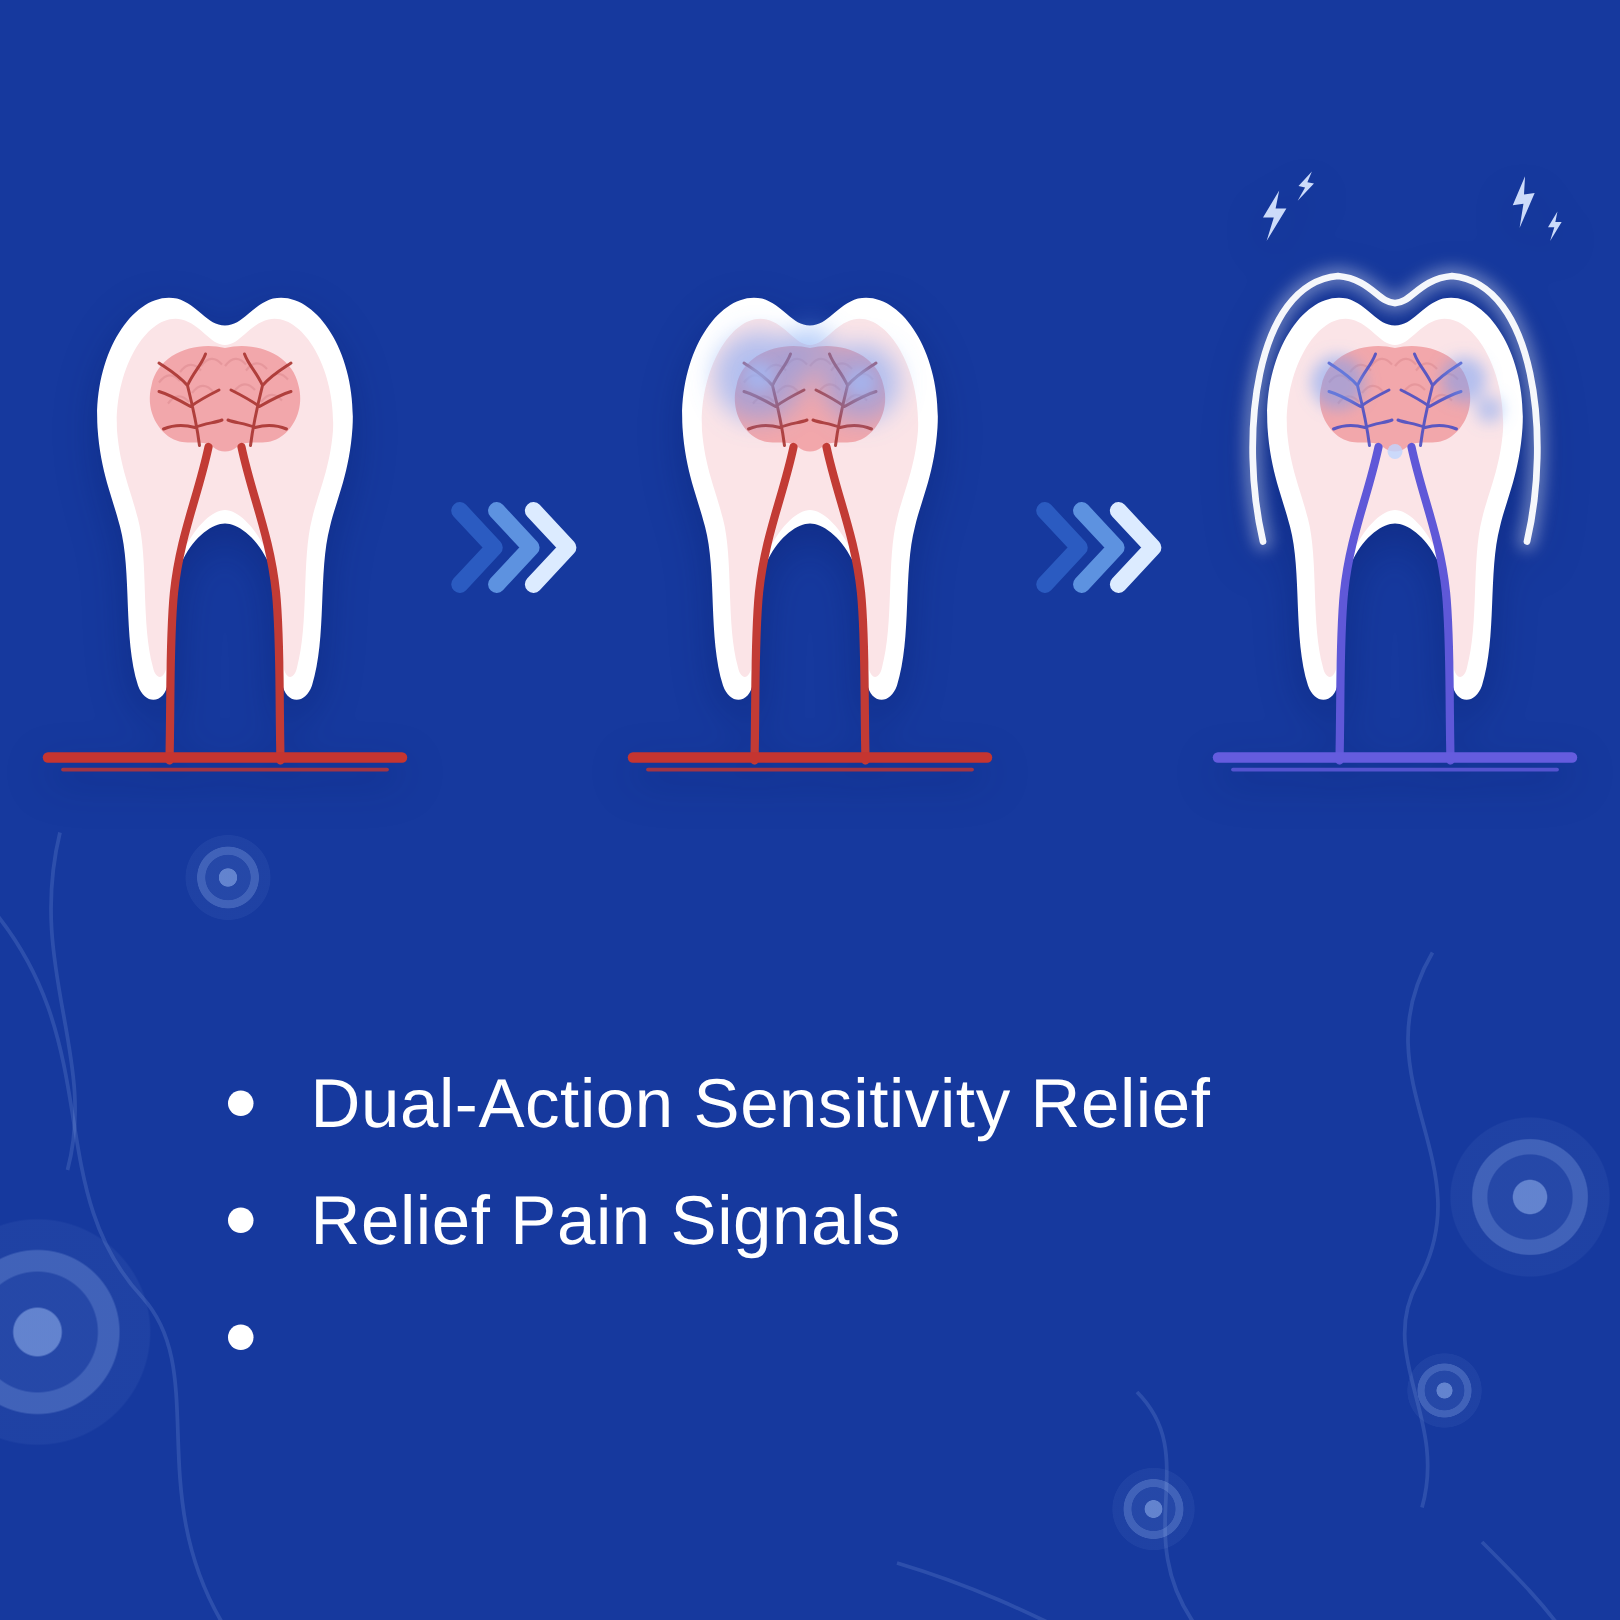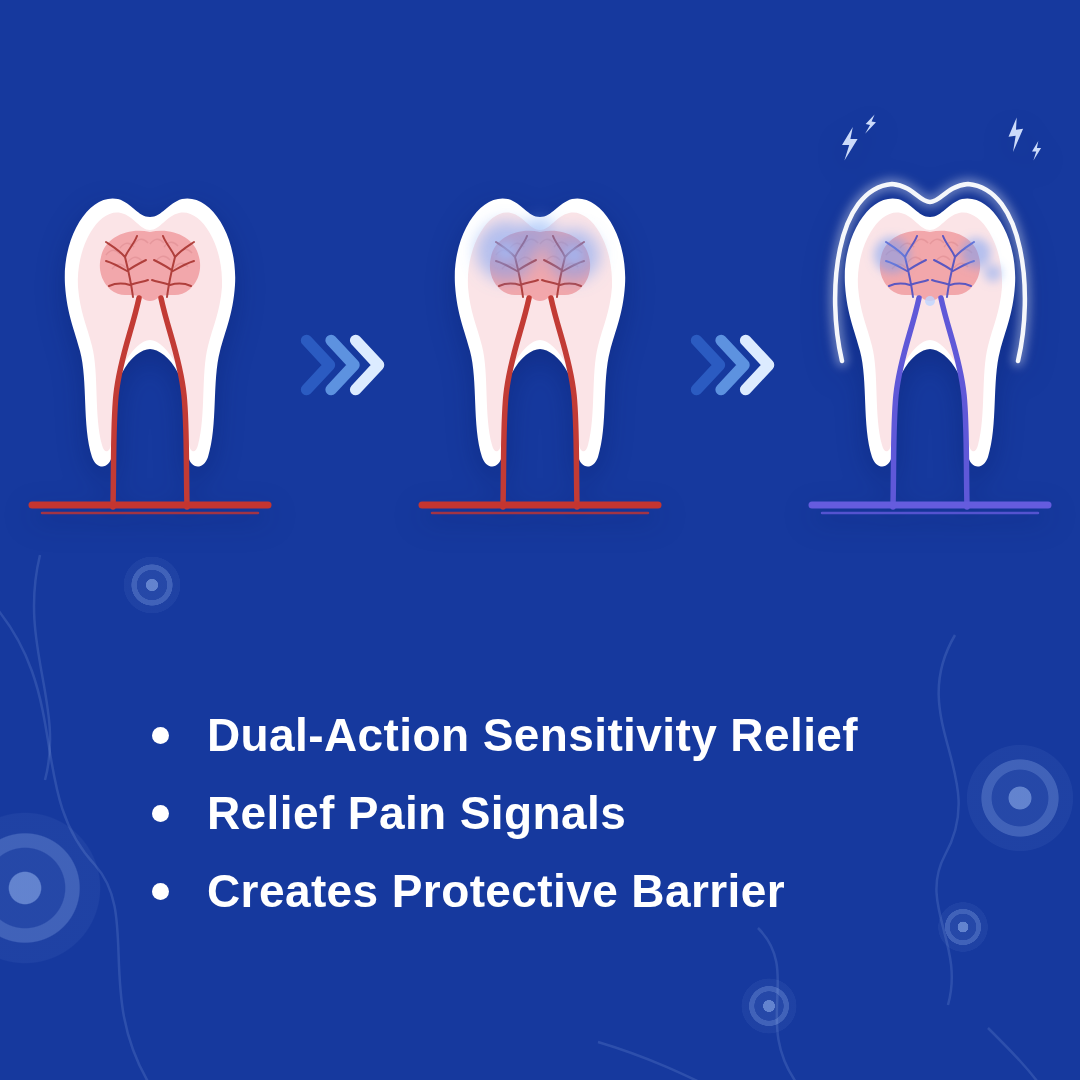--- a/index.html
+++ b/index.html
@@ -40,21 +40,21 @@
     --canal:var(--canal-purple,#5F58D8);
     --base:var(--base-purple,#655CDE);
   }
   .arrow{width:90px;height:66px;flex:0 0 90px;position:relative;top:40px;}
 
   
   .bullets{position:absolute;left:152px;top:696px;margin:0;padding:0;list-style:none;}
   .bullets li{display:flex;align-items:center;height:78px;}
   .dot{width:17px;height:17px;border-radius:50%;background:var(--text,#FFFFFF);margin-right:38px;flex:0 0 17px;}
   .benefit-text{
-    color:var(--text,#FFFFFF);font-size:46px;font-weight:700;letter-spacing:0.4px;white-space:nowrap;
+    color:var(--text,#FFFFFF);font-size:46px;font-weight:400;letter-spacing:0.4px;white-space:nowrap;
   }
 </style>
 </head>
 <body>
 
 <div class="canvas">
 
   <svg class="bg-lines" viewBox="0 0 1080 1080">
     <g fill="none" stroke="rgba(180,205,255,0.15)" stroke-width="2.5">
       <path d="M-15,595 C75,690 25,790 95,865 C140,915 95,995 150,1085"></path>
@@ -201,17 +201,16 @@
     <li>
       <span class="dot"></span>
       <span class="benefit-text">Dual-Action Sensitivity Relief</span>
     </li>
     <li>
       <span class="dot"></span>
       <span class="benefit-text">Relief Pain Signals</span>
     </li>
     <li>
       <span class="dot"></span>
-      <span class="benefit-text">Creates Protective Barrier</span>
     </li>
   </ul>
 
 </div>
 
 </body></html>

